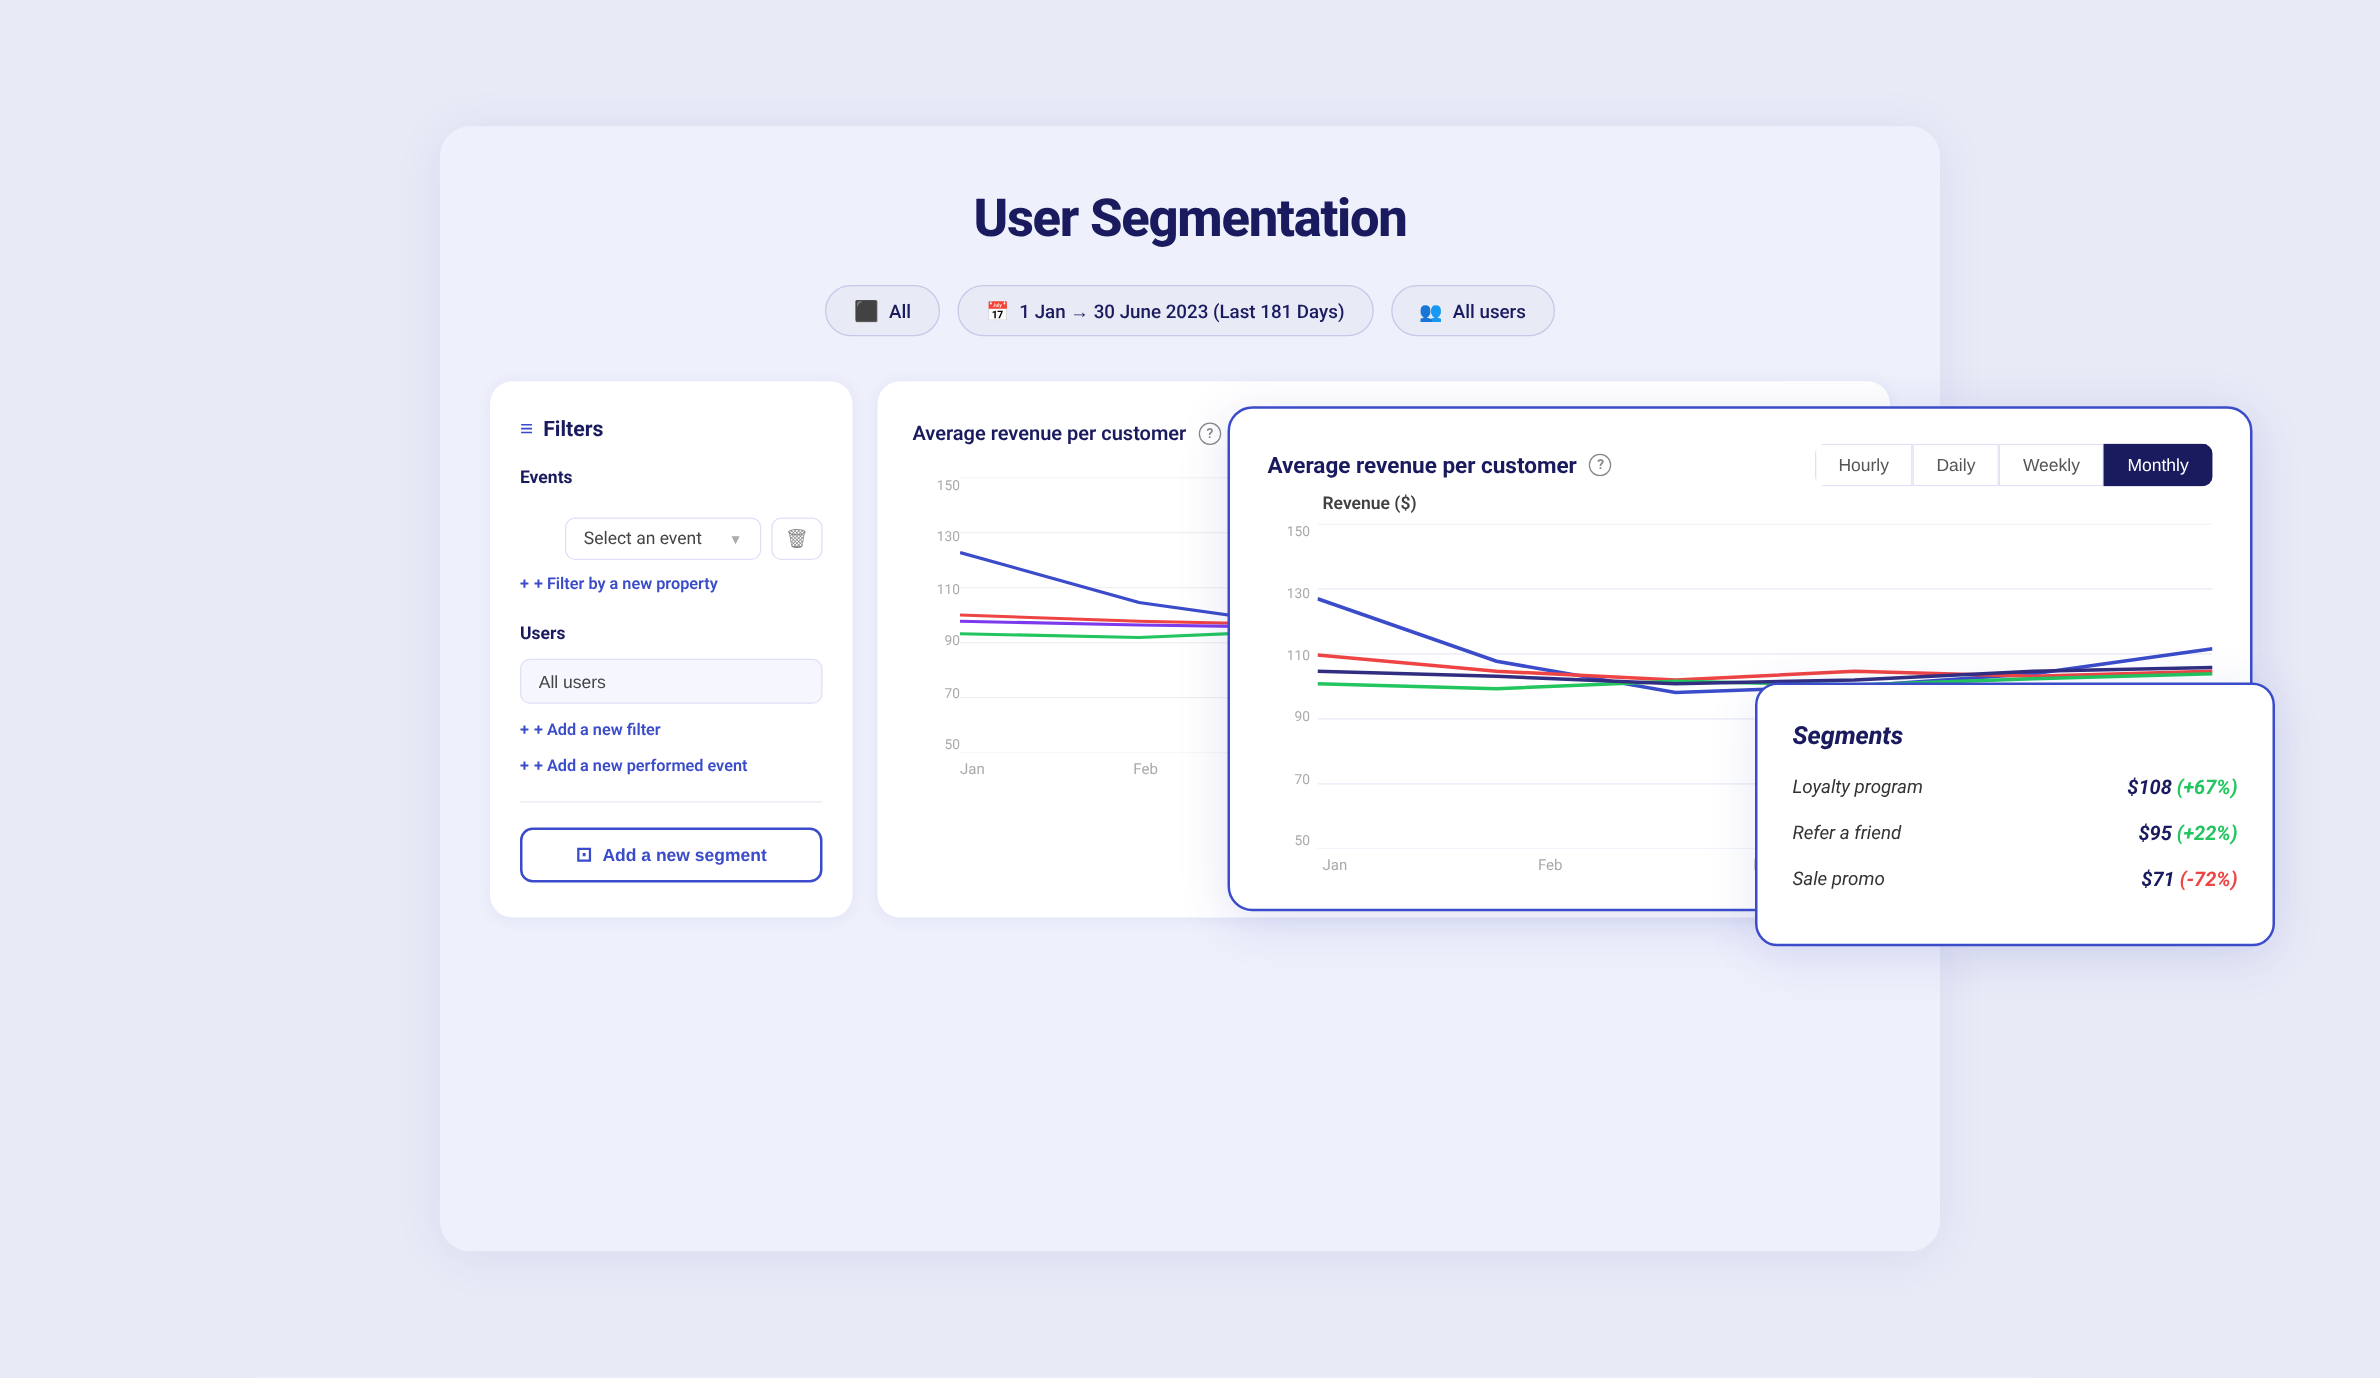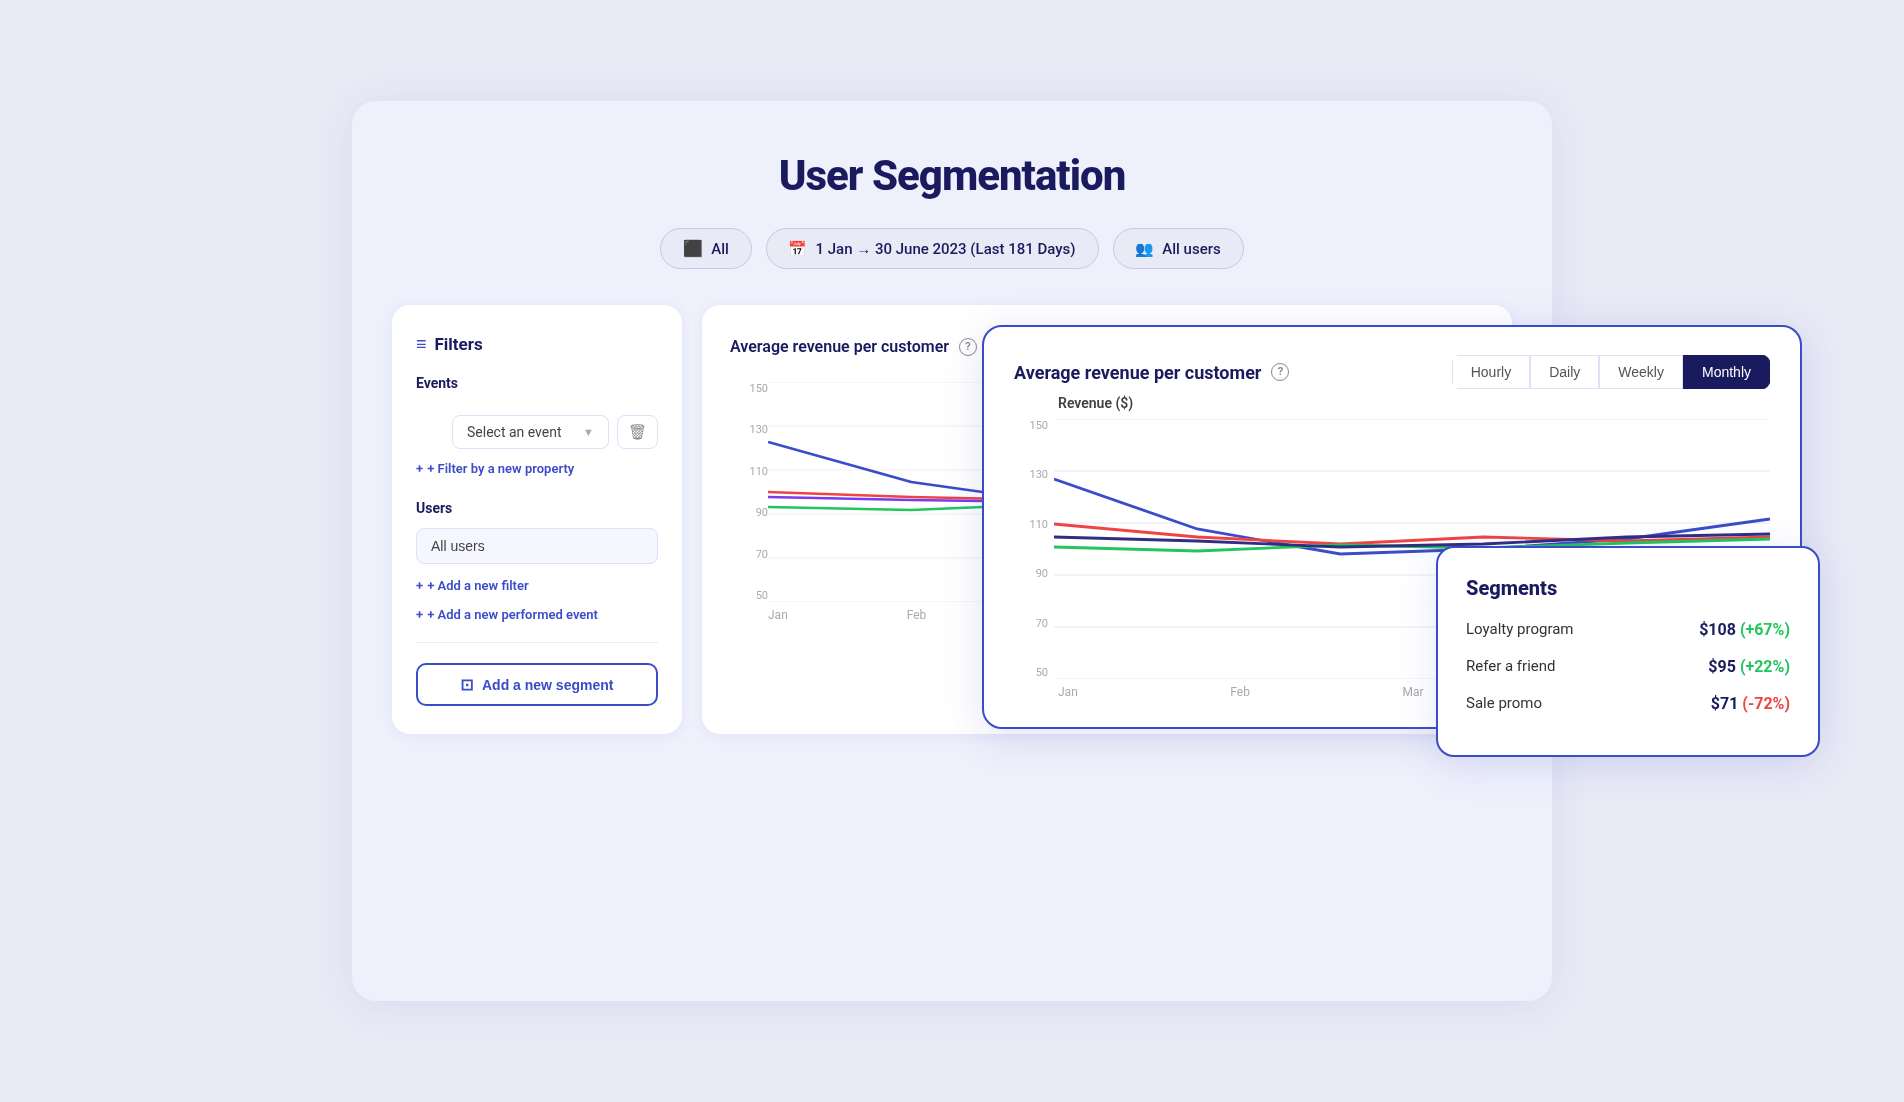--- a/index.html
+++ b/index.html
@@ -309,27 +309,28 @@
       margin-top: 6px;
       margin-left: 44px;
       font-size: 12px;
       color: #aaa;
     }
     
     .segments-popup {
       position: absolute;
       right: -20px;
       bottom: -30px;
-      width: 384px;
+      width: 416px;
       background: white;
       border: 2.5px solid #3b4cca;
       border-radius: 18px;
       padding: 28px 28px 24px;
       z-index: 20;
       box-shadow: 0 8px 40px rgba(60,70,180,0.12);
+      font-style: italic;
     }
     .segments-title {
       font-size: 20px;
       font-weight: 800;
       color: #1a1a5e;
       margin-bottom: 20px;
     }
     .segment-row {
       display: flex;
       justify-content: space-between;

